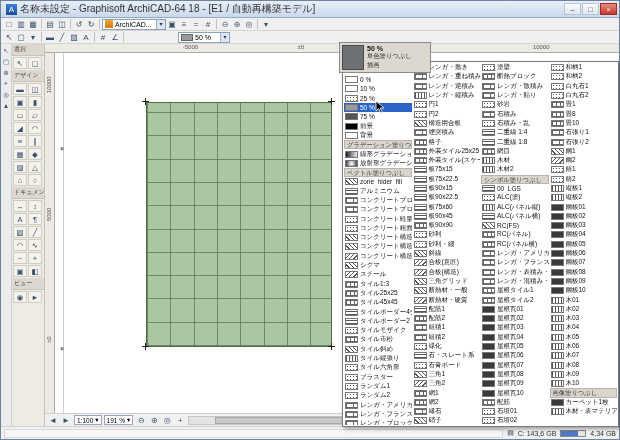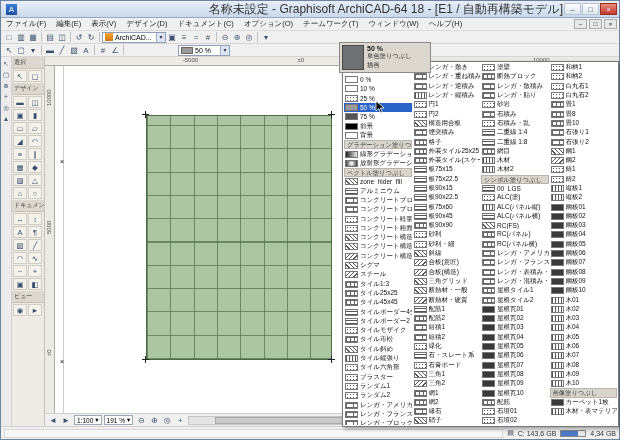--- a/index.html
+++ b/index.html
@@ -1,21 +1,21 @@
 <!DOCTYPE html>
 <html><head>
 <meta charset="utf-8">
 <style>
   *{box-sizing:border-box;margin:0;padding:0;font-family:"Liberation Sans",sans-serif;}
   html,body{width:620px;height:440px;overflow:hidden;}
   .win{position:relative;width:620px;height:440px;background:#f0f0f0;border:1px solid #6d83a0;display:flex;flex-direction:column;}
   
   .titlebar{height:17px;background:linear-gradient(#e7eef8,#c9d9ec);border-bottom:1px solid #96aac4;display:flex;align-items:center;padding:0 2px;flex:none;}
   .appicon{width:11px;height:11px;background:linear-gradient(#3d7edb,#1d4e9b);color:#fff;font-size:8px;line-height:11px;text-align:center;margin:0 3px;flex:none;}
-  .title{flex:1;text-align:right;font-size:12px;color:#333;white-space:nowrap;overflow:hidden;}
+  .title{flex:1;text-align:left;font-size:10px;color:#333;white-space:nowrap;overflow:hidden;}
   .capbtn{width:17px;height:12px;font-size:7px;line-height:11px;text-align:center;color:#444;border:1px solid #b6c4d6;background:linear-gradient(#fdfdfd,#dde6f0);margin-left:1px;flex:none;}
   .capbtn.close{background:linear-gradient(#e98b7f,#c0392b);color:#fff;border-color:#9b2c20;}
   
   .menubar{height:13px;background:#f0f0f0;border-bottom:1px solid #dcdcdc;display:flex;align-items:center;flex:none;}
   .menus{display:flex;flex:1;overflow:hidden;}
   .mi{font-size:7.5px;color:#222;padding:0 5px;line-height:12px;white-space:nowrap;}
   .mdib{width:13px;height:10px;font-size:6px;line-height:9px;text-align:center;border:1px solid #aaa;background:#e8e8e8;margin-right:2px;flex:none;}
   
   .tb{height:13px;background:#f0f0f0;border-bottom:1px solid #d5d5d5;display:flex;align-items:center;padding:0 2px;flex:none;}
   .tico{width:12px;height:11px;font-size:8px;line-height:11px;text-align:center;color:#3a506e;flex:none;}
@@ -97,36 +97,20 @@
 <div class="win">
 
   <div class="titlebar">
     <span class="appicon">A</span>
     <span class="title">名称未設定 - Graphisoft ArchiCAD-64 18 - [E1 / 自動再構築モデル]</span>
     <span class="capbtn">–</span>
     <span class="capbtn">□</span>
     <span class="capbtn close">×</span>
   </div>
 
-  <div class="menubar">
-    <div class="menus">
-        <span class="mi">ファイル(F)</span>
-        <span class="mi">編集(E)</span>
-        <span class="mi">表示(V)</span>
-        <span class="mi">デザイン(D)</span>
-        <span class="mi">ドキュメント(C)</span>
-        <span class="mi">オプション(O)</span>
-        <span class="mi">チームワーク(T)</span>
-        <span class="mi">ウィンドウ(W)</span>
-        <span class="mi">ヘルプ(H)</span>
-      </div>
-    <span class="mdib">–</span>
-    <span class="mdib">□</span>
-    <span class="mdib">×</span>
-  </div>
 
   <div class="tb">
     <span style="display:flex;align-items:center">
         <span class="tico">□</span>
         <span class="tico">▥</span>
         <span class="tico">▦</span>
         <span class="tsep"></span>
         <span class="tico">▤</span>
         <span class="tico">◫</span>
         <span class="tsep"></span>

